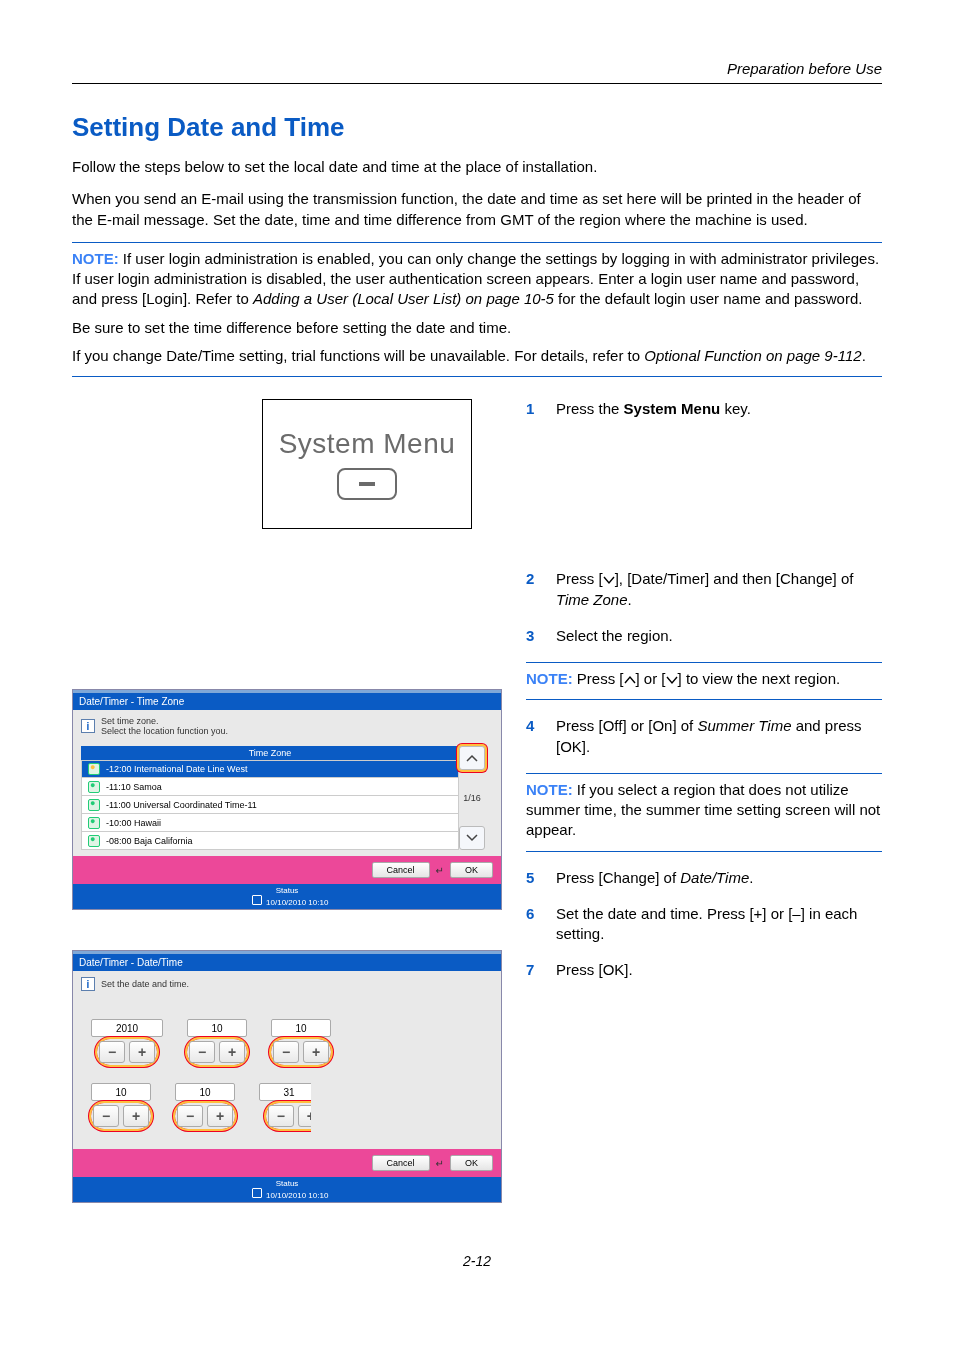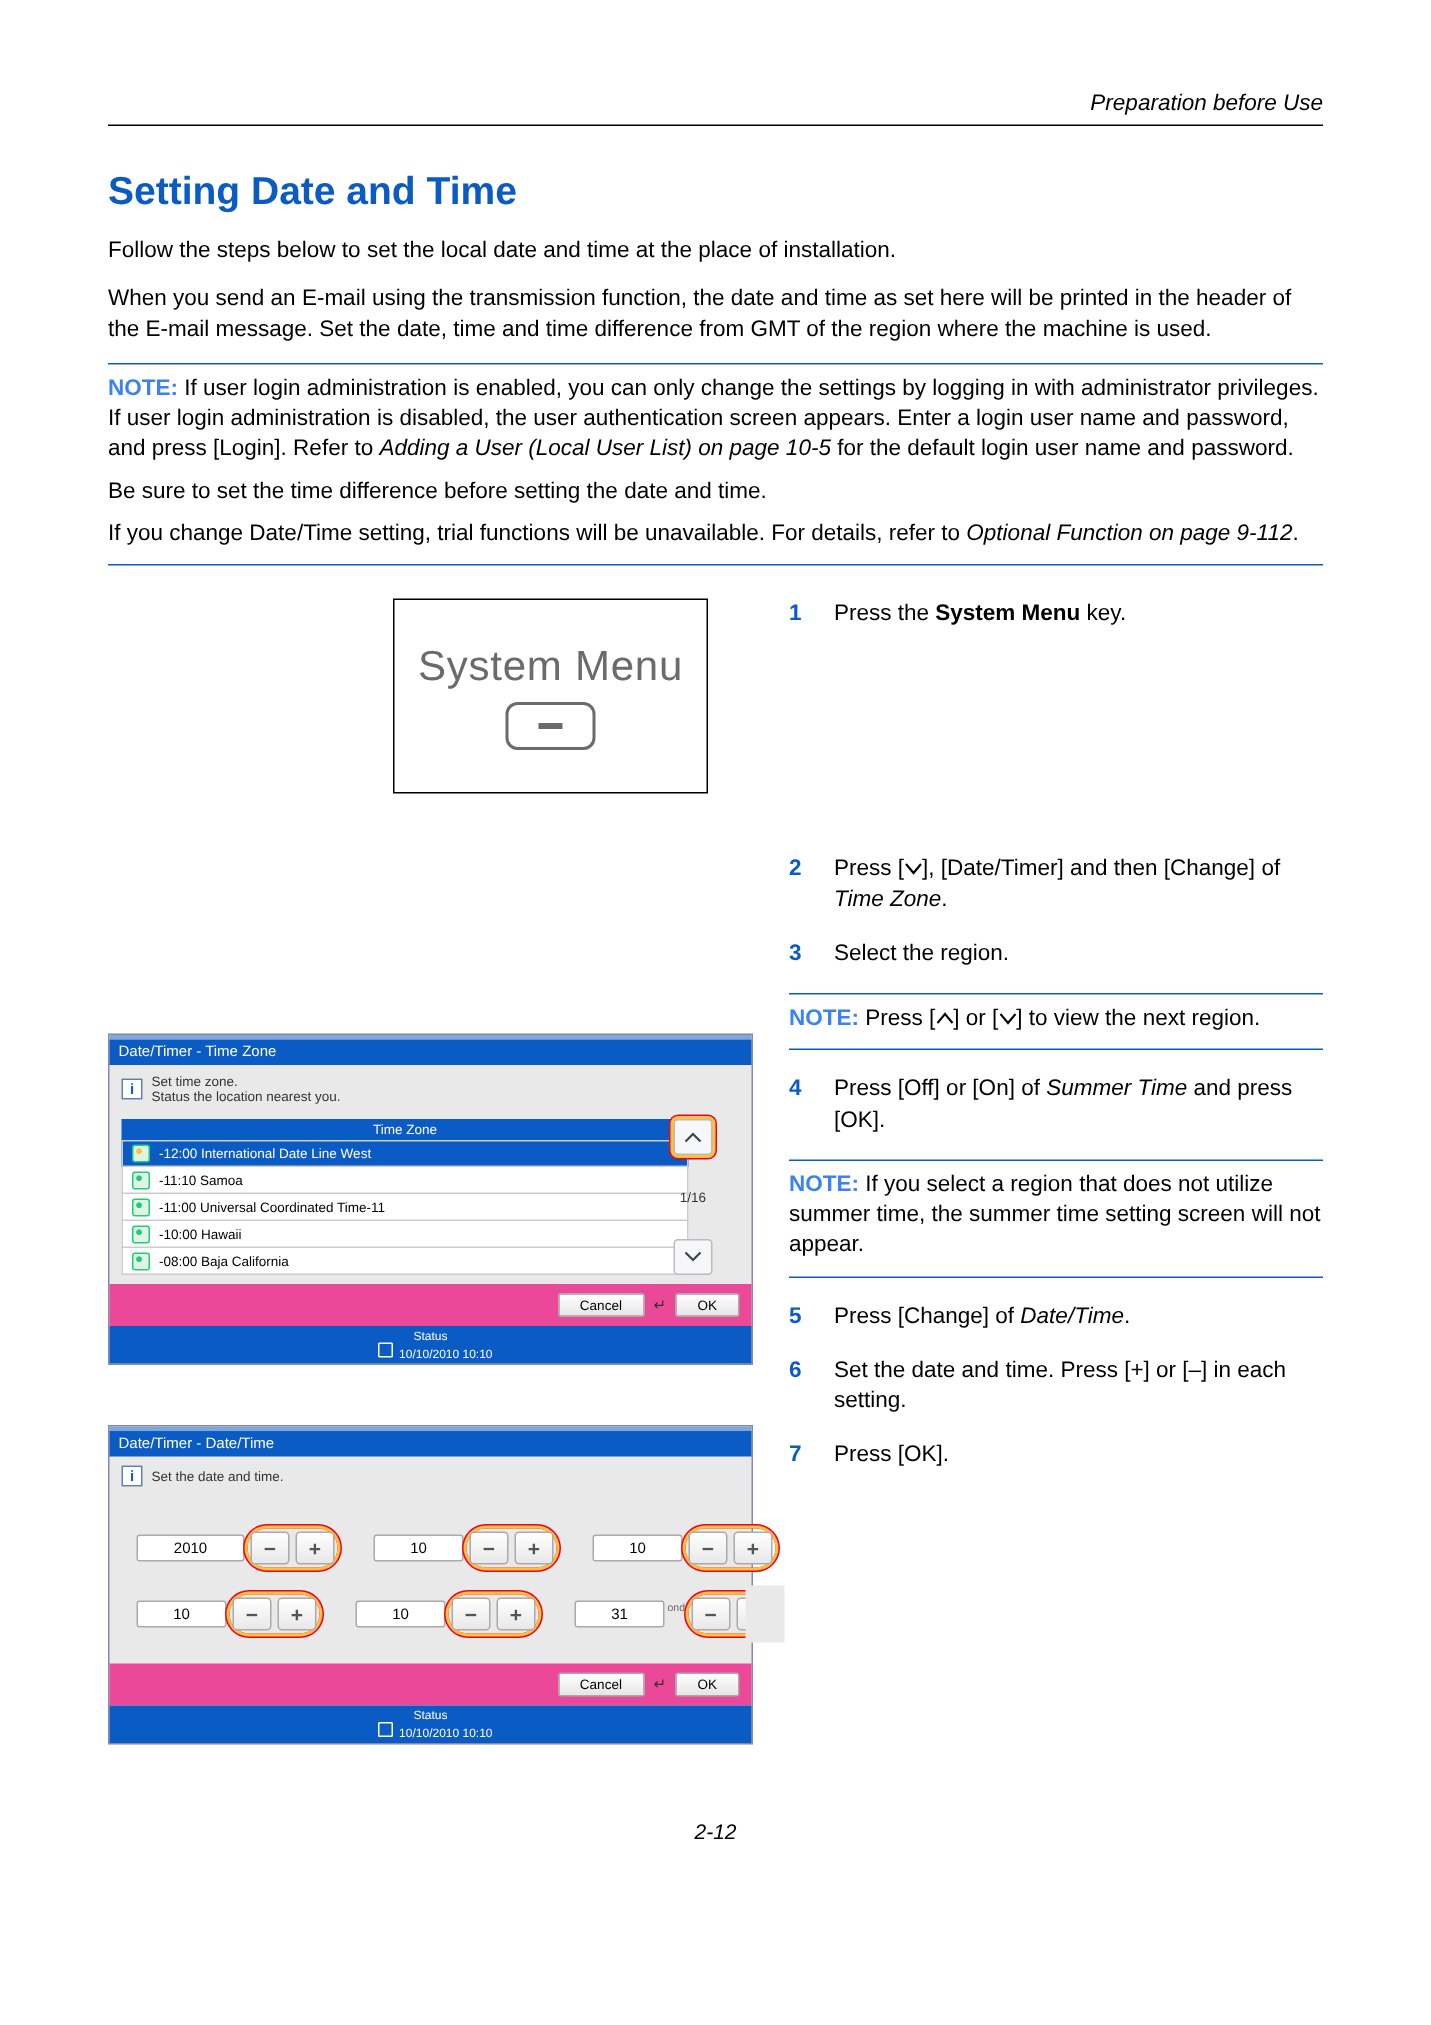--- a/index.html
+++ b/index.html
@@ -38,34 +38,34 @@
 
   
   .tz-area { padding: 0 8px 6px 8px; position: relative; }
   .tz-header { background: #0a5bc4; color: #fff; text-align: center; font-size: 9px; padding: 2px 0; }
   .tz-row { display:flex; align-items:center; gap:6px; background:#fff; border:1px solid #ccc; border-top:none; padding:2px 6px; font-size:9px; height:18px; }
   .tz-row.first { border-top:1px solid #ccc; }
   .tz-row.selected { background:#0a5bc4; color:#fff; }
   .tz-row.selected .globe::before{ color:#ffbf3f;}
   .globe { width:12px; height:12px; border:1px solid #2c7; border-radius:2px; background:#dff4e5; position:relative; overflow:hidden; }
   .globe::before{ content:"●"; color:#2c7; font-size:9px; position:absolute; left:1px; top:-2px;}
-  .scroll-col { position:absolute; right:26px; top:0; bottom:6px; width:26px; display:flex; flex-direction:column; align-items:center; justify-content:space-between; }
+  .scroll-col { position:absolute; right:16px; top:0; bottom:6px; width:26px; display:flex; flex-direction:column; align-items:center; justify-content:space-between; }
   .scroll-btn { width:26px; height:24px; background:#f5f7fb; border:1px solid #bbb; border-radius:3px; display:flex; align-items:center; justify-content:center; font-size:10px; color:#444; cursor:pointer; }
   .scroll-btn.up { box-shadow: 0 0 0 2px #ffbf3f, 0 0 0 3px #e02; }
   .page-ind { font-size:9px; color:#333; }
   .panel-footer { display:flex; justify-content:flex-end; align-items:center; gap:6px; padding:6px 8px; background:#ec4899; }
   .flat-btn { background:linear-gradient(#fff,#e5e5e5); border:1px solid #aaa; border-radius:2px; font-size:9px; padding:2px 14px; cursor:pointer; }
   .enter-icon { font-size:10px; color:#333; }
   .status-bar { background:#0a5bc4; color:#fff; display:flex; justify-content:space-between; align-items:center; padding:2px 6px; font-size:8px;flex-direction:column; }
   .status-bar .sicon { width:10px;height:10px;border:1px solid #fff;border-radius:1px; display:inline-block; margin-left:6px;}
 
   
   .dt-body { padding: 8px 18px 2px 18px; }
   .field-row { display:flex; gap:24px; margin:10px 0 18px 0; }
-  .field-unit { display:flex; flex-direction:row; align-items:center; gap:2px; }
+  .field-unit { display:flex; flex-direction:column; align-items:center; gap:2px; }
   .numbox { width:60px; height:18px; background:#fff; border:1px solid #aaa; border-radius:2px; display:flex; align-items:center; justify-content:center; font-size:10px; }
   .numbox.wide{ width:72px;}
   .pm-pair { display:flex; gap:4px; }
   .pm-btn { width:26px; height:22px; background:linear-gradient(#fff,#e8e8e8); border:1px solid #aaa; border-radius:3px; display:flex; align-items:center; justify-content:center; font-size:14px; font-weight:bold; color:#555; cursor:pointer;}
   .ring { box-shadow: 0 0 0 2px #ffbf3f, 0 0 0 3px #e02; border-radius:14px; padding:2px;}
   .half-mask { position:relative; }
   .half-mask::after{ content:""; position:absolute; right:-4px; top:-6px; bottom:-6px; width:26px; background:#e9e9e9;}
   .tiny-sup { font-size:7px; color:#666; margin-left:2px; align-self:flex-start; margin-top:2px;}
 
   .page-num { text-align:center; font-style:italic; font-size:14px; margin-top:50px; }
@@ -102,21 +102,21 @@
 
       <div style="height:80px;"></div>
 
       <div class="panel">
         <div class="panel-top"></div>
         <div class="panel-titlebar">Date/Timer - Time Zone</div>
         <div class="panel-hint">
           <span class="info-icon">i</span>
           <span>
             <span>Set time zone.</span><br>
-            <span>Status the location nearest you.</span>
+            <span>Select the location function you.</span>
           </span>
         </div>
         <div class="tz-area">
           <div style="margin-right:34px;">
             <div class="tz-header">Time Zone</div>
             <div class="tz-row first selected">
                 <span class="globe"></span>
                 <span>-12:00 International Date Line West</span>
               </div>
             <div class="tz-row">

